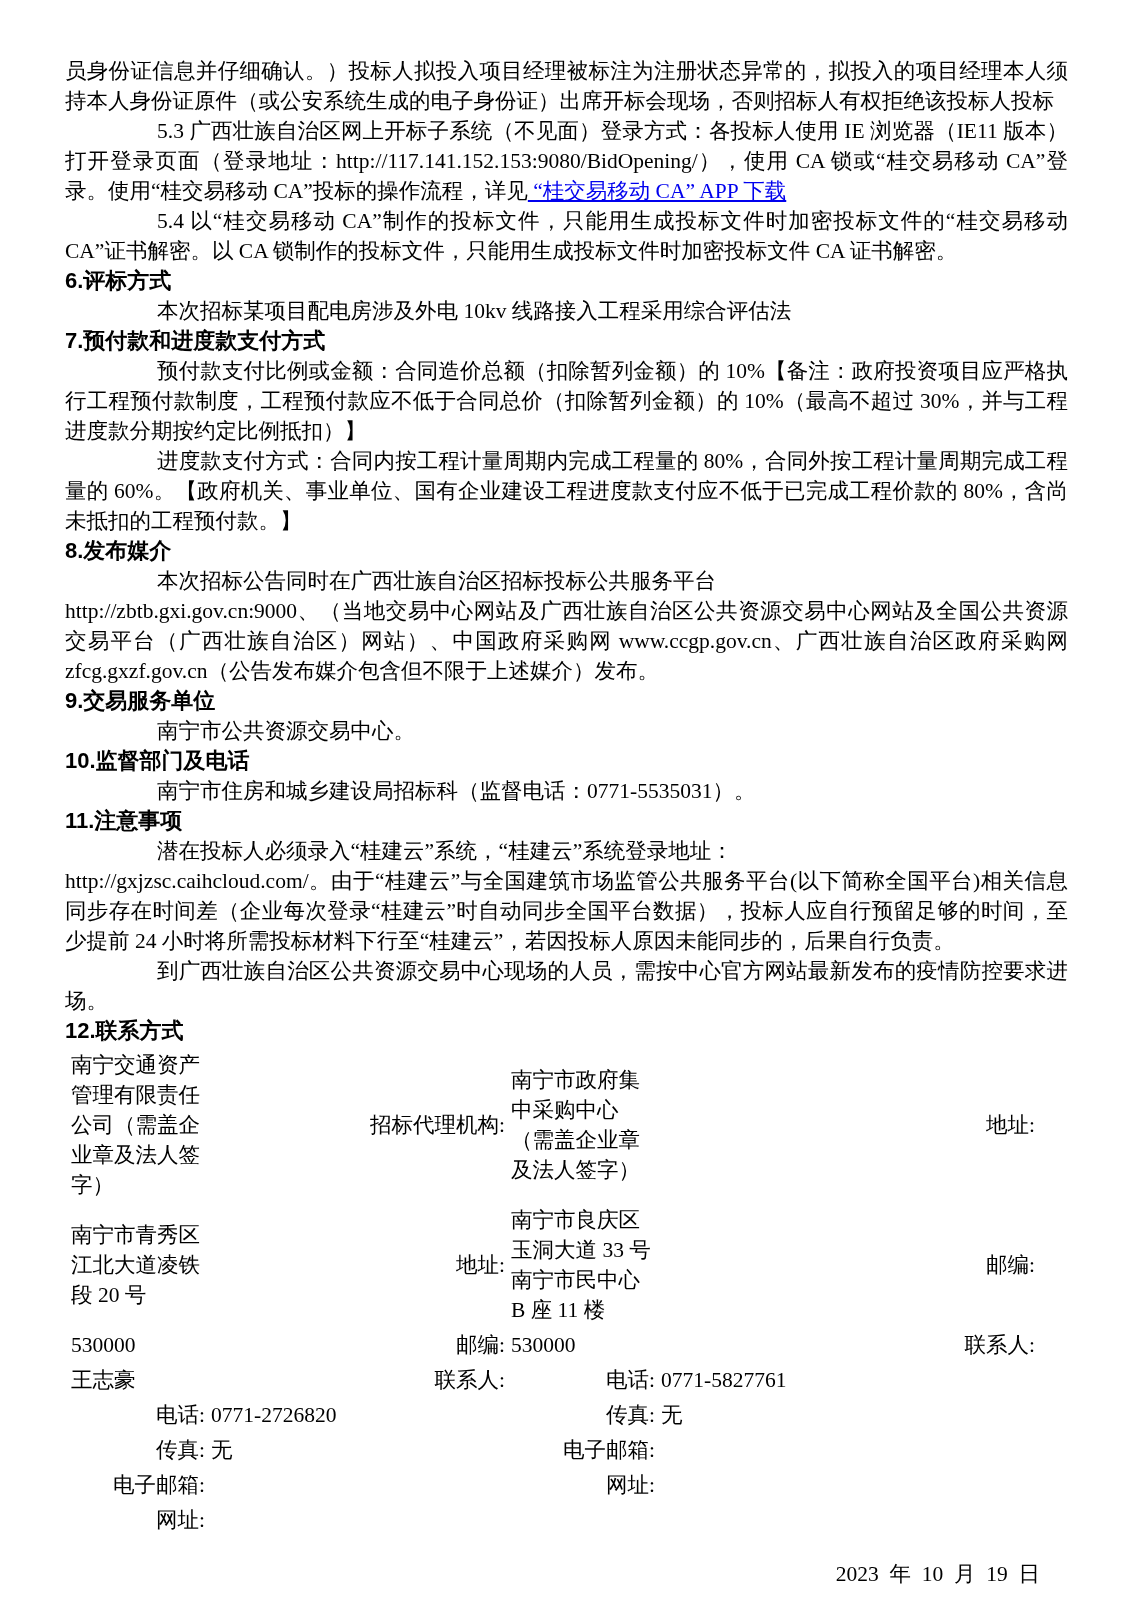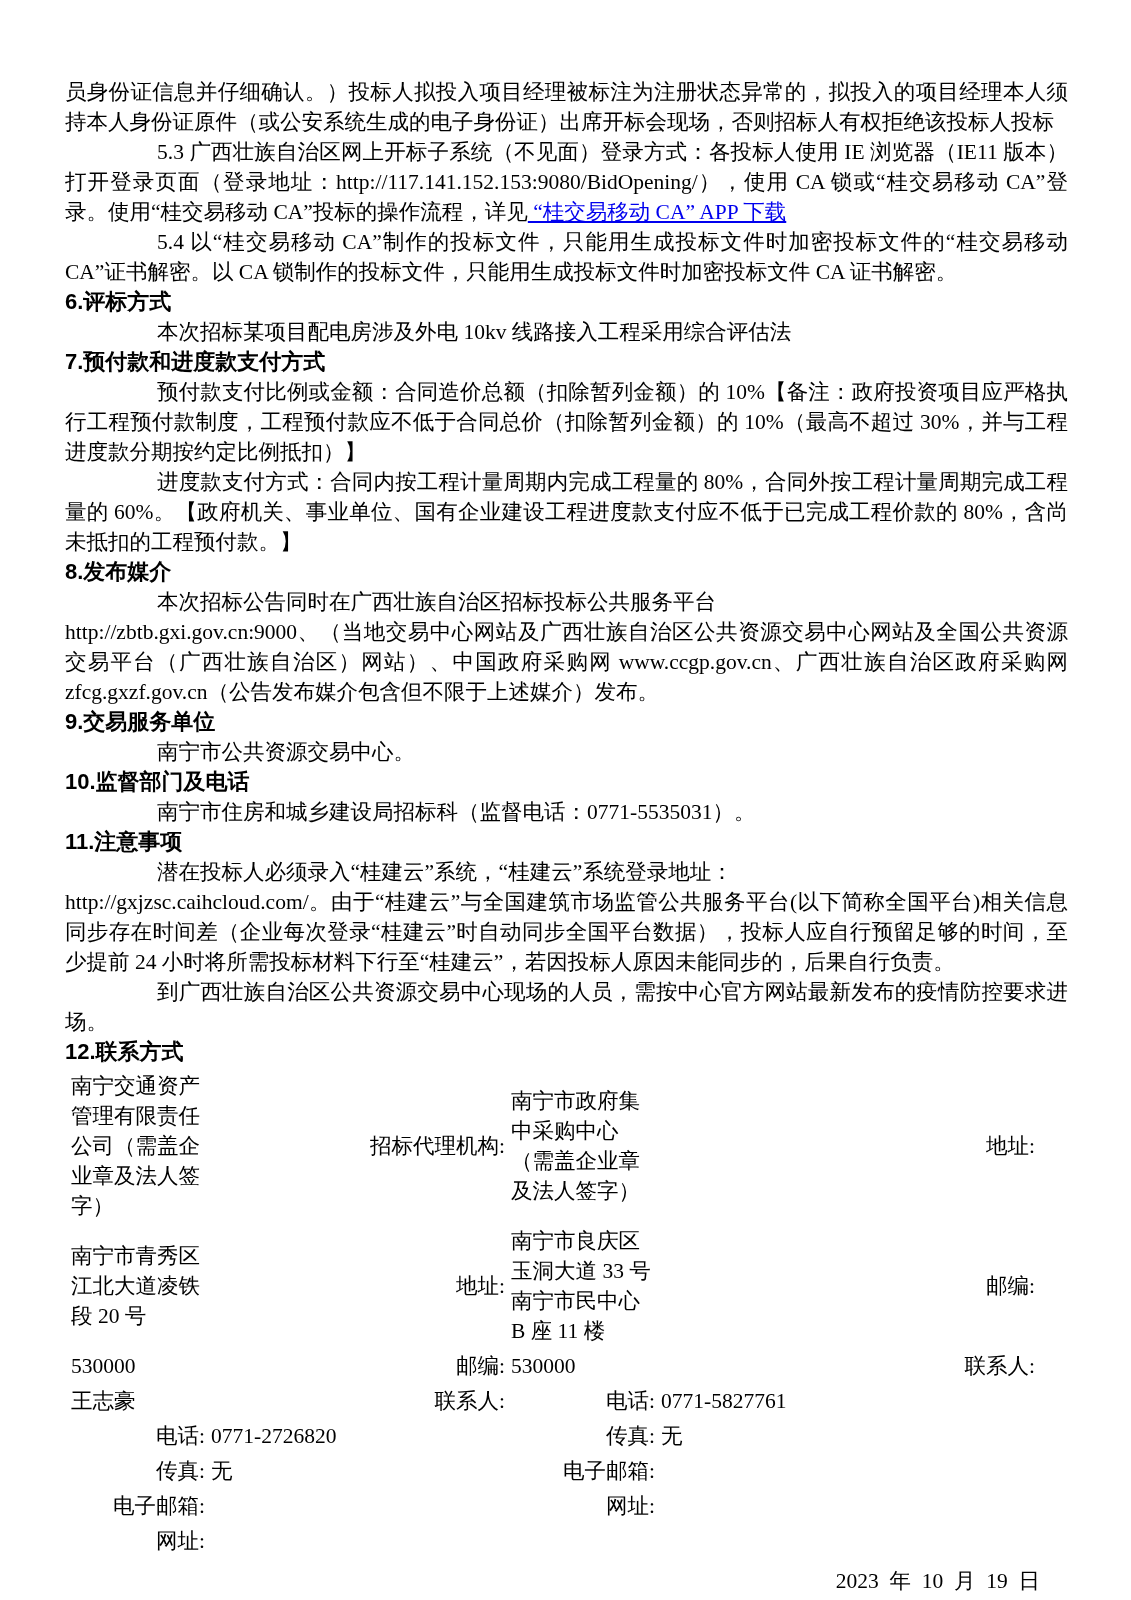--- a/index.html
+++ b/index.html
@@ -1,21 +1,21 @@
 <!DOCTYPE html>
 <html><head>
 <meta charset="utf-8">
 <style>
   * { margin:0; padding:0; box-sizing:border-box; }
   html,body { background:#ffffff; }
   .page {
     position:relative;
     width:1131px; height:1600px;
     background:#ffffff;
-    padding:77px 63px 0 65px;
+    padding:56px 63px 0 65px;
     font-family:"Liberation Serif","DejaVu Serif",serif;
     font-size:21.5px;
     line-height:30px;
     color:#000000;
     overflow:hidden;
   }
   p.body { text-align:justify; text-justify:inter-ideograph; }
   .indent { text-indent:92px; }
   .heading {
     font-family:"Liberation Sans","DejaVu Sans",sans-serif;
@@ -29,21 +29,21 @@
     grid-template-columns:140px 300px 150px 380px;
     row-gap:5px;
     margin-top:4px;
   }
   .c-label { display:flex; justify-content:flex-end; align-items:center; text-align:right; white-space:nowrap; }
   .c-value { padding-left:6px; display:flex; align-items:center; }
   .c-value > span { display:block; }
   .date-line {
     text-align:right;
     padding-right:28px;
-    margin-top:10px;
+    margin-top:24px;
     white-space:pre-wrap;
   }
 </style>
 </head>
 <body>
 
 <div class="page">
 
   <p class="body">员身份证信息并仔细确认。）投标人拟投入项目经理被标注为注册状态异常的，拟投入的项目经理本人须持本人身份证原件（或公安系统生成的电子身份证）出席开标会现场，否则招标人有权拒绝该投标人投标</p>
 

